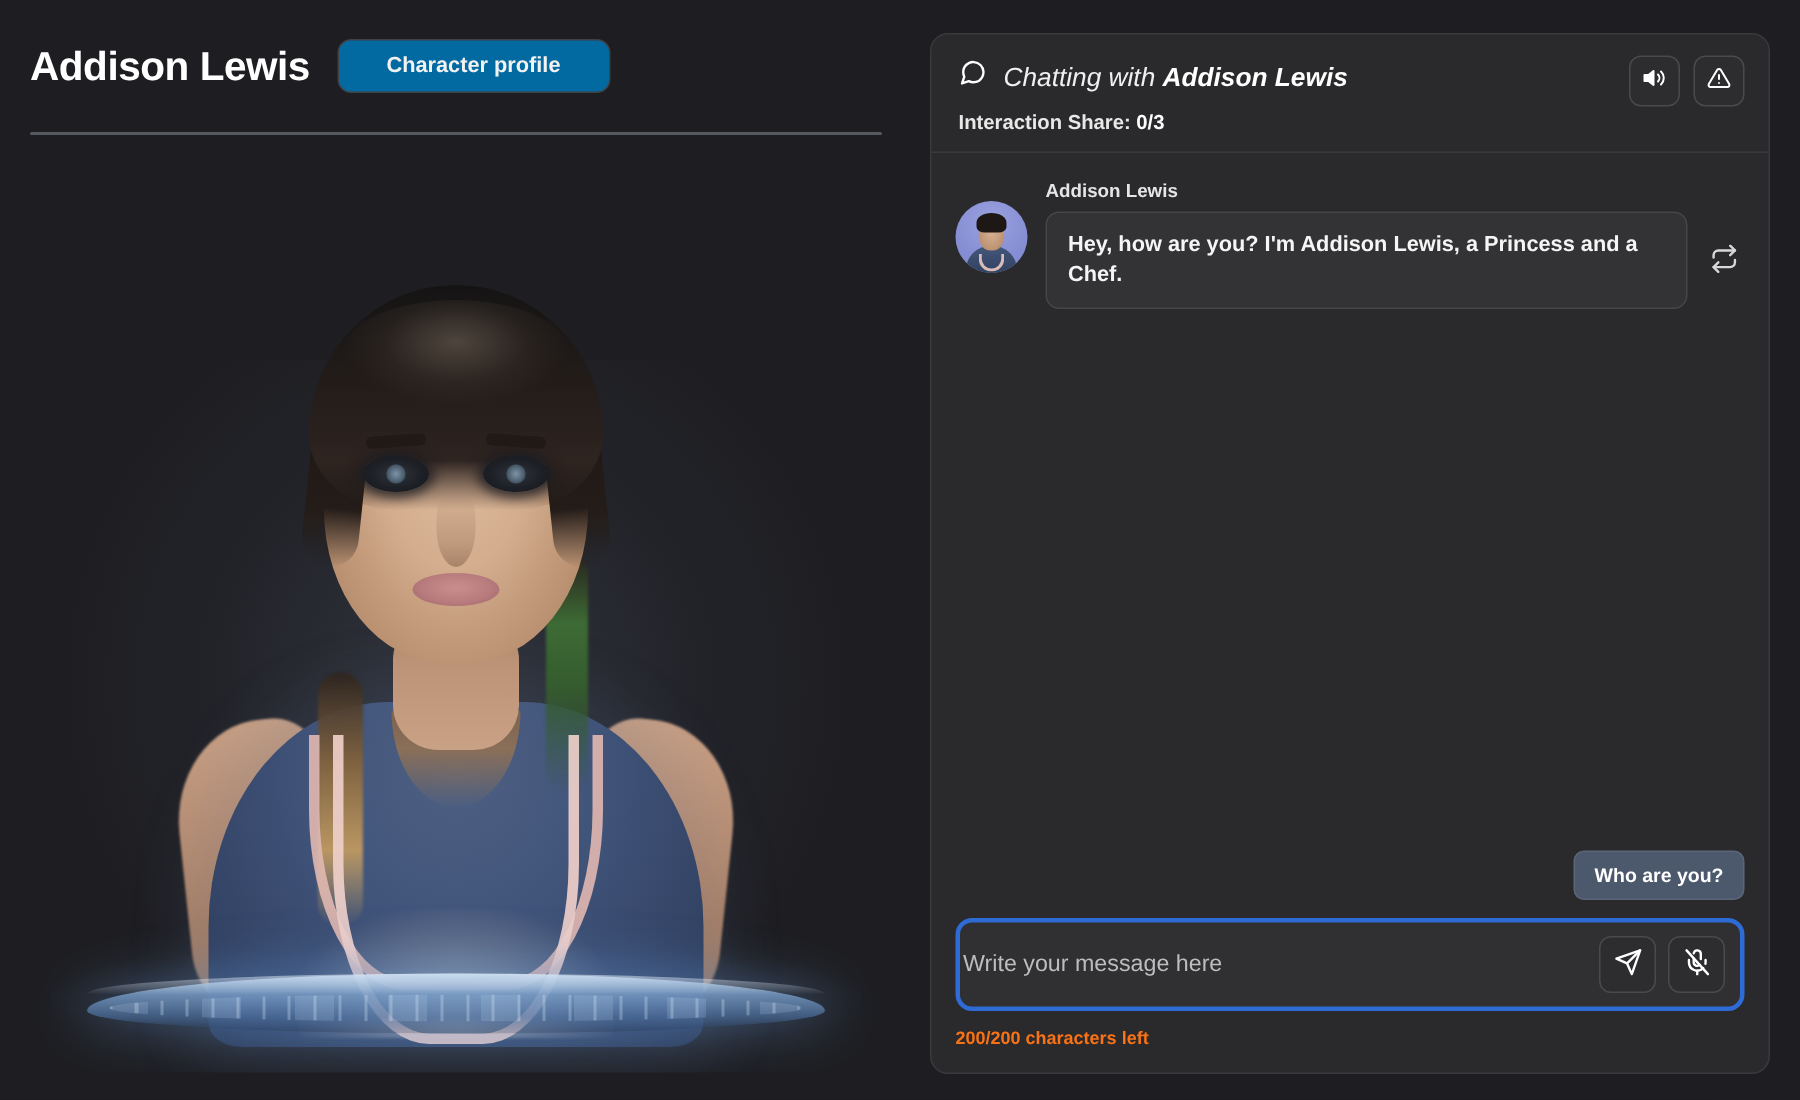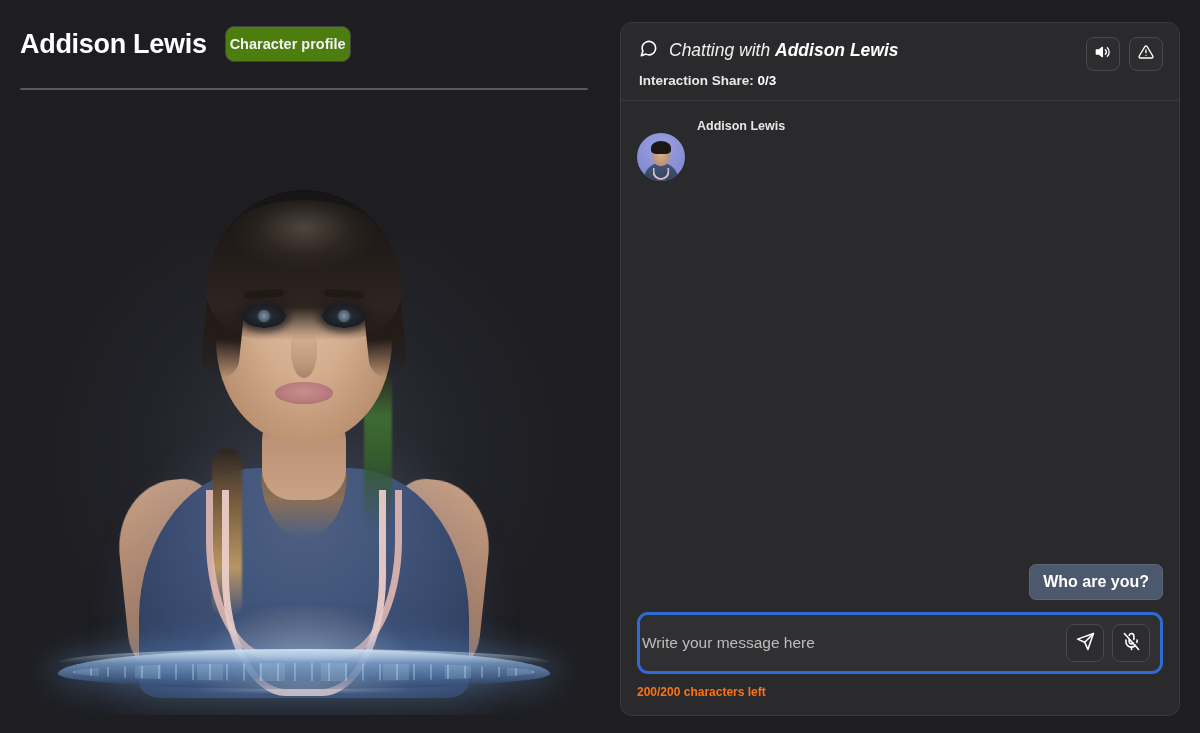--- a/index.html
+++ b/index.html
@@ -44,22 +44,22 @@
     letter-spacing: -0.3px;
     color: #ffffff;
     white-space: nowrap;
   }
 
   .hdr-btn {
     display: inline-flex;
     align-items: center;
     gap: 9px;
     height: 36px;
-    padding: 0 4px;
-    background: #4d7c0f;
+    padding: 0 32px;
+    background: #0369a1;
     border: 1px solid #414144;
     border-radius: 9px;
     color: #f2f2f2;
     font-size: 14.5px;
     font-weight: bold;
     font-family: "Liberation Sans", sans-serif;
     cursor: pointer;
     white-space: nowrap;
   }
   .hdr-btn svg { display: block; }
@@ -476,21 +476,21 @@
     display: flex;
     justify-content: flex-end;
     gap: 9px;
     padding: 0 16px 12px 16px;
   }
   .chip {
     background: #4c586c;
     border: 1px solid #5a6678;
     border-radius: 7px;
     padding: 8px 13px;
-    font-size: 16px;
+    font-size: 13px;
     font-weight: bold;
     color: #ffffff;
     cursor: pointer;
     font-family: "Liberation Sans", sans-serif;
     white-space: nowrap;
   }
 
   
   .composer-wrap { padding: 0 16px 0 16px; }
   .composer {
@@ -629,20 +629,33 @@
       <div class="msg-row">
         <div class="avatar">
           <div class="av-body"></div>
           <div class="av-neck"></div>
           <div class="av-head"></div>
           <div class="av-hair"></div>
           <div class="av-chain"></div>
         </div>
         <div class="msg-col">
           <div class="msg-sender">Addison Lewis</div>
+          <div class="bubble-row">
+            <div class="bubble">Hey, how are you? I'm Addison Lewis, a Princess and a Chef.</div>
+            <button class="regen-btn">
+              <span>
+                <svg width="19" height="19" viewBox="0 0 24 24" fill="none" stroke="currentColor" stroke-width="2" stroke-linecap="round" stroke-linejoin="round">
+                  <polyline points="17 1 21 5 17 9"></polyline>
+                  <path d="M3 11V9a4 4 0 0 1 4-4h14"></path>
+                  <polyline points="7 23 3 19 7 15"></polyline>
+                  <path d="M21 13v2a4 4 0 0 1-4 4H3"></path>
+                </svg>
+              </span>
+            </button>
+          </div>
         </div>
       </div>
     </div>
 
     <div class="suggestions">
       <button class="chip">Who are you?</button>
     </div>
 
     <div class="composer-wrap">
       <div class="composer">

